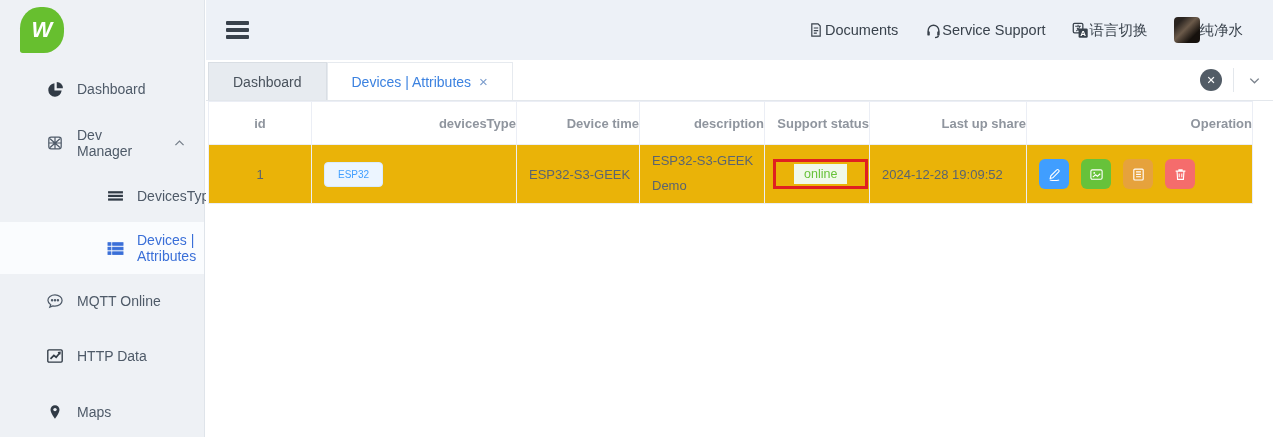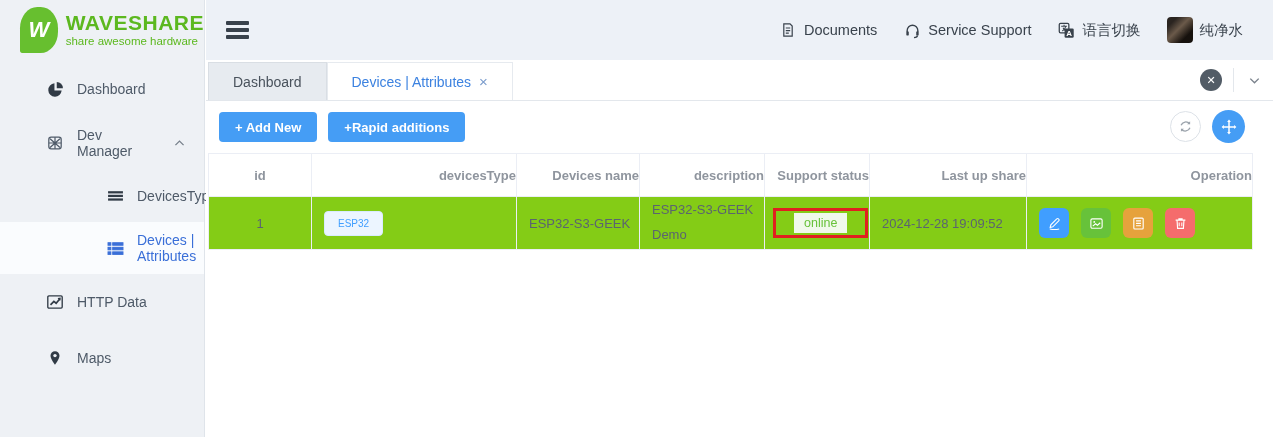--- a/index.html
+++ b/index.html
@@ -26,21 +26,21 @@
   .side-sub.active svg { stroke:#3a6fd8; }
   .h54 { height:54px; } .h52 { height:52px; } .h56 { height:56px; }
   .icon { display:inline-flex; align-items:center; justify-content:center; width:18px; height:18px; flex:none; }
 
   
   .header { position:absolute; left:206px; right:0; top:0; height:60px; background:#edf1f7;
             display:flex; align-items:center; }
   .hamburger { margin-left:20px; display:flex; flex-direction:column; gap:3.5px; cursor:pointer; }
   .hamburger i { width:23px; height:3.5px; background:#39424c; border-radius:1px; display:block; }
   .header-right { margin-left:auto; display:flex; align-items:center; gap:26px; padding-right:30px; }
-  .hmenu { display:flex; align-items:center; gap:7px; color:#39424c; font-size:14.5px; cursor:pointer; }
+  .hmenu { display:flex; align-items:center; color:#39424c; font-size:14.5px; cursor:pointer; }
   .avatar { width:26px; height:26px; border-radius:4px;
             background:linear-gradient(135deg,#2a2420 20%,#6b5a4a 45%,#16110d 75%); }
 
   
   .tabstrip { position:absolute; left:206px; right:0; top:60px; height:41px; background:#fff;
               border-bottom:1px solid #e3e7ec; display:flex; align-items:flex-end; }
   .tab { height:38px; display:flex; align-items:center; justify-content:center; gap:8px;
          font-size:14px; padding:0 24px; cursor:pointer; border:1px solid #d9dee4; border-bottom:none; }
   .tab.inactive { background:#e7ebf0; color:#49525c; margin-left:2px; }
   .tab.active { background:#fff; color:#3c82e0; border-color:#e6eaef; }
@@ -58,21 +58,21 @@
   .circle-refresh { position:absolute; right:72px; top:10px; width:31px; height:31px; border-radius:50%;
                     background:#fff; border:1px solid #dde2e8; display:flex; align-items:center;
                     justify-content:center; cursor:pointer; }
   .circle-move { position:absolute; right:28px; top:9px; width:33px; height:33px; border-radius:50%;
                  background:#459df5; display:flex; align-items:center; justify-content:center; cursor:pointer; }
 
   
   table { border-collapse:collapse; table-layout:fixed; margin-left:2px; width:1044px; }
   th, td { border:1px solid #ebeef5; font-size:13px; }
   th { height:43px; color:#8f959e; text-align:right; padding-left:12px; font-weight:bold; }
-  td { height:53px; color:#5b6470; padding-left:12px; background:#84cc16; }
+  td { height:59px; color:#5b6470; padding-left:12px; background:#eab308; }
   th.c-id, td.c-id { text-align:center; padding-left:0; }
   .badge-type { display:inline-block; background:#ecf5ff; border:1px solid #d9ecff; color:#409eff;
                 border-radius:4px; padding:6px 13px; font-size:10px; cursor:pointer; }
   .desc { line-height:1.9; }
   .online-wrap { display:inline-block; border:3px solid #e02020; padding:2px 18px; }
   .online-badge { display:inline-block; background:#f0f9eb; color:#67c23a; font-size:12.5px; padding:3px 10px; }
   .ops { display:flex; gap:12px; align-items:center; }
   .op { width:30px; height:30px; border-radius:6px; border:none; display:flex; align-items:center;
         justify-content:center; cursor:pointer; }
   .op-edit { background:#409eff; } .op-card { background:#67c23a; }
@@ -81,24 +81,20 @@
   svg { display:block; }
 </style>
 </head>
 <body>
 
 <div class="app">
 
   <div class="sidebar">
     <div class="logo">
       <div class="logo-mark">W</div>
-      <div class="logo-text">
-        <span class="logo-name">WAVESHARE</span>
-        <span class="logo-tag">share awesome hardware</span>
-      </div>
     </div>
 
     <div class="nav">
       <div class="side-item h54">
         <span class="icon">
           <svg width="17" height="17" viewBox="0 0 16 16">
               <path d="M7 2.2A6.3 6.3 0 1 0 13.8 9H7z" fill="#313b46"></path>
               <path d="M9.2.9A6 6 0 0 1 15 6.8H9.2z" fill="#313b46"></path>
             </svg>
         </span>
@@ -138,20 +134,31 @@
               <rect x="5.4" y="2.6" width="9.6" height="2.3"></rect>
             <rect x="1" y="6.9" width="2.6" height="2.3"></rect>
               <rect x="5.4" y="6.9" width="9.6" height="2.3"></rect>
             <rect x="1" y="11.2" width="2.6" height="2.3"></rect>
               <rect x="5.4" y="11.2" width="9.6" height="2.3"></rect>
           </svg>
         </span>
         <span>Devices | Attributes</span>
       </div>
 
+      <div class="side-item h54">
+        <span class="icon">
+          <svg width="18" height="18" viewBox="0 0 16 16" fill="none" stroke="#4e5a68" stroke-width="1.1">
+            <path d="M8 2.6c-3.5 0-6.3 2.1-6.3 4.8 0 1.6 1 3 2.5 3.9l-.8 2.2 2.7-1.2c.6.1 1.2.2 1.9.2 3.5 0 6.3-2.2 6.3-4.9S11.5 2.6 8 2.6z"></path>
+            <circle cx="5.4" cy="7.4" r=".55" fill="#4e5a68"></circle>
+              <circle cx="8" cy="7.4" r=".55" fill="#4e5a68"></circle>
+              <circle cx="10.6" cy="7.4" r=".55" fill="#4e5a68"></circle>
+          </svg>
+        </span>
+        <span>MQTT Online</span>
+      </div>
 
       <div class="side-item h56">
         <span class="icon">
           <svg width="18" height="18" viewBox="0 0 16 16" fill="none" stroke="#313b46" stroke-width="1.2">
             <rect x="1.6" y="2.6" width="12.8" height="10.8" rx="1"></rect>
             <path d="M4 10.6l3-3.1 2 1.6 3.2-3.8" stroke-width="1.5"></path>
             <path d="M10.6 5l1.8-.3-.2 1.9" stroke-width="1.3"></path>
           </svg>
         </span>
         <span>HTTP Data</span>
@@ -227,54 +234,36 @@
       <span class="tab-div"></span>
       <span class="icon">
         <svg width="15" height="15" viewBox="0 0 16 16" fill="none" stroke="#7a828c" stroke-width="1.5">
             <path d="M3.5 6l4.5 4.5L12.5 6"></path>
           </svg>
       </span>
     </div>
   </div>
 
   <div class="content">
-    <div class="toolbar">
-      <button class="btn">+ Add New</button>
-      <button class="btn">+Rapid additions</button>
-      <div class="circle-refresh">
-        <svg width="15" height="15" viewBox="0 0 16 16">
-          <path d="M12.4 5.1A5.3 5.3 0 0 0 3.3 6.7" fill="none" stroke="#9aa2ab" stroke-width="1.4"></path>
-          <path d="M12.9 2.3v3.2h-3.2z" fill="#9aa2ab"></path>
-          <path d="M3.6 10.9a5.3 5.3 0 0 0 9.1-1.6" fill="none" stroke="#9aa2ab" stroke-width="1.4"></path>
-          <path d="M3.1 13.7v-3.2h3.2z" fill="#9aa2ab"></path>
-        </svg>
-      </div>
-      <div class="circle-move">
-        <svg width="16" height="16" viewBox="0 0 16 16">
-          <path d="M8 2.4v11.2M2.4 8h11.2" stroke="#fff" stroke-width="1.5"></path>
-          <path d="M8 .6l1.9 2.3H6.1zM8 15.4l-1.9-2.3h3.8zM.6 8l2.3-1.9v3.8zM15.4 8l-2.3 1.9V6.1z" fill="#fff"></path>
-        </svg>
-      </div>
-    </div>
 
     <table>
       <colgroup>
         <col style="width:103px">
           <col style="width:205px">
           <col style="width:123px">
         <col style="width:125px">
           <col style="width:105px">
           <col style="width:157px">
           <col style="width:226px">
       </colgroup>
       <thead>
         <tr>
           <th class="c-id">id</th>
           <th>devicesType</th>
-          <th>Devices name</th>
+          <th>Device time</th>
           <th>description</th>
           <th>Support status</th>
           <th>Last up share</th>
           <th>Operation</th>
         </tr>
       </thead>
       <tbody>
         <tr>
           <td class="c-id">1</td>
           <td>

